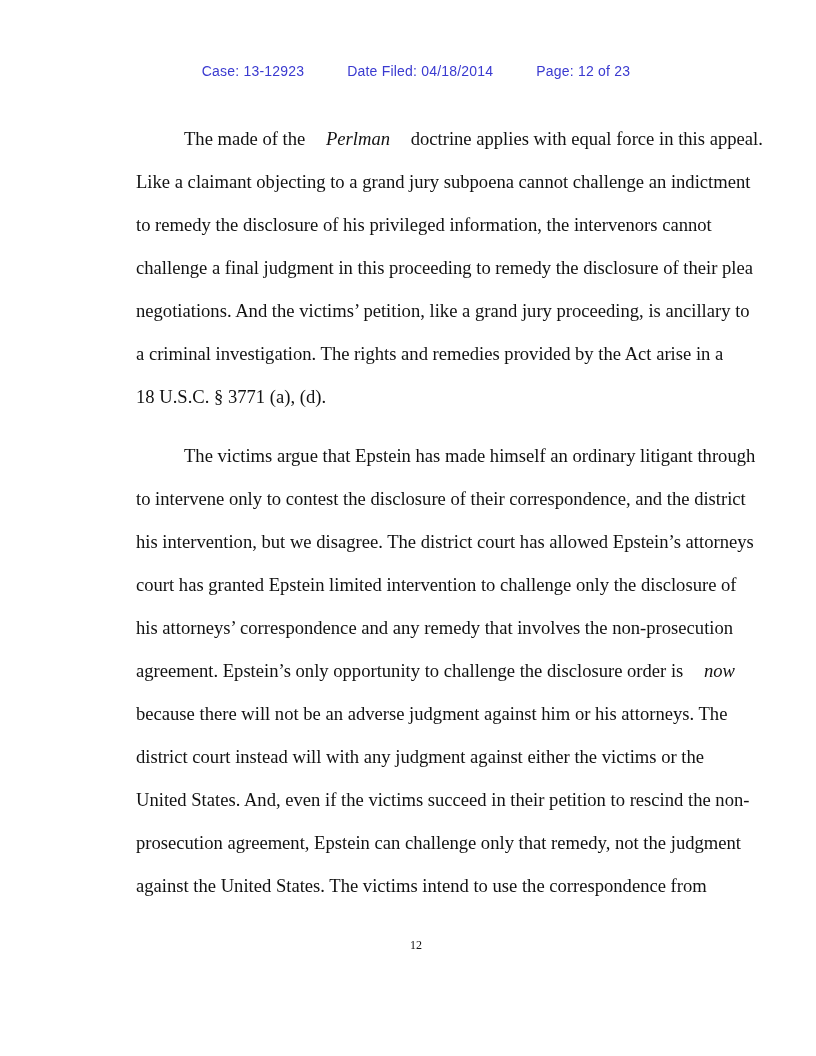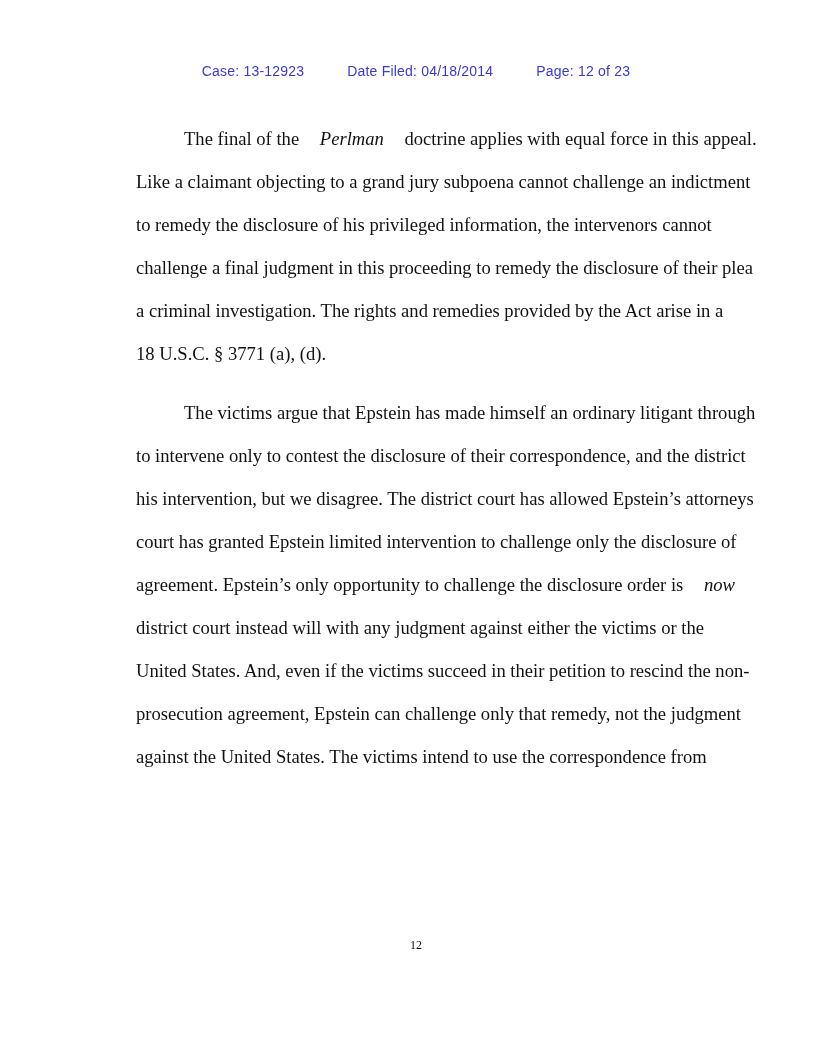--- a/index.html
+++ b/index.html
@@ -62,33 +62,36 @@
 <div class="page">
 
   <div class="stamp" style="color: rgb(58, 58, 208);">
     <span>Case: 13-12923</span>
     <span>Date Filed: 04/18/2014</span>
     <span>Page: 12 of 23</span>
   </div>
 
   <div class="body-text">
       <div class="para">
-        <div class="line"><span>The final of the </span><span class="italic">Perlman</span><span> doctrine applies with equal force in this appeal.</span></div>
+        <div class="line"><span>The made of the </span><span class="italic">Perlman</span><span> doctrine applies with equal force in this appeal.</span></div>
         <div class="line"><span>Like a claimant objecting to a grand jury subpoena cannot challenge an indictment</span></div>
         <div class="line"><span>to remedy the disclosure of his privileged information, the intervenors cannot</span></div>
         <div class="line"><span>challenge a final judgment in this proceeding to remedy the disclosure of their plea</span></div>
+        <div class="line"><span>negotiations. And the victims’ petition, like a grand jury proceeding, is ancillary to</span></div>
         <div class="line"><span>a criminal investigation. The rights and remedies provided by the Act arise in a</span></div>
         <div class="line"><span>18 U.S.C. § 3771 (a), (d).</span></div>
       </div>
       <div class="para">
         <div class="line"><span>The victims argue that Epstein has made himself an ordinary litigant through</span></div>
         <div class="line"><span>to intervene only to contest the disclosure of their correspondence, and the district</span></div>
         <div class="line"><span>his intervention, but we disagree. The district court has allowed Epstein’s attorneys</span></div>
         <div class="line"><span>court has granted Epstein limited intervention to challenge only the disclosure of</span></div>
+        <div class="line"><span>his attorneys’ correspondence and any remedy that involves the non-prosecution</span></div>
         <div class="line"><span>agreement. Epstein’s only opportunity to challenge the disclosure order is </span><span class="italic">now</span></div>
+        <div class="line"><span>because there will not be an adverse judgment against him or his attorneys. The</span></div>
         <div class="line"><span>district court instead will with any judgment against either the victims or the</span></div>
         <div class="line"><span>United States. And, even if the victims succeed in their petition to rescind the non-</span></div>
         <div class="line"><span>prosecution agreement, Epstein can challenge only that remedy, not the judgment</span></div>
         <div class="line"><span>against the United States. The victims intend to use the correspondence from</span></div>
       </div>
     </div>
 
   <div class="footer">12</div>
 
 </div>

